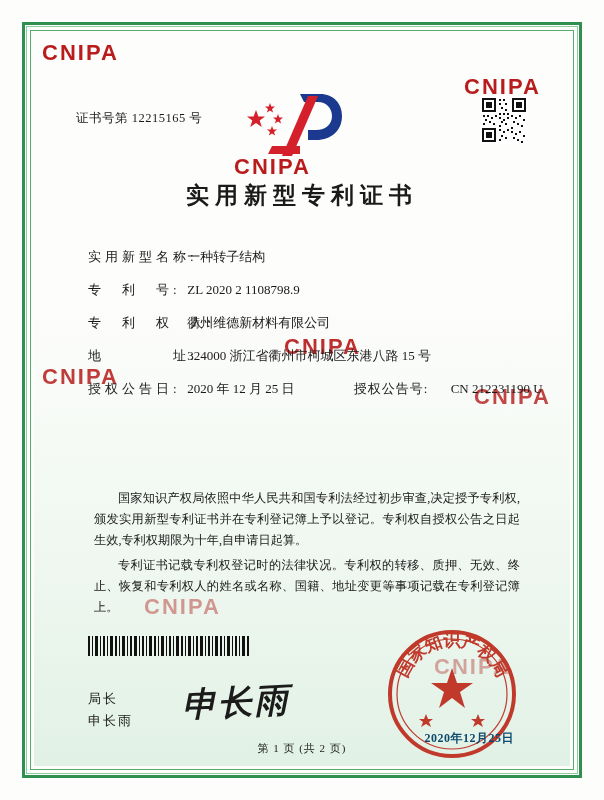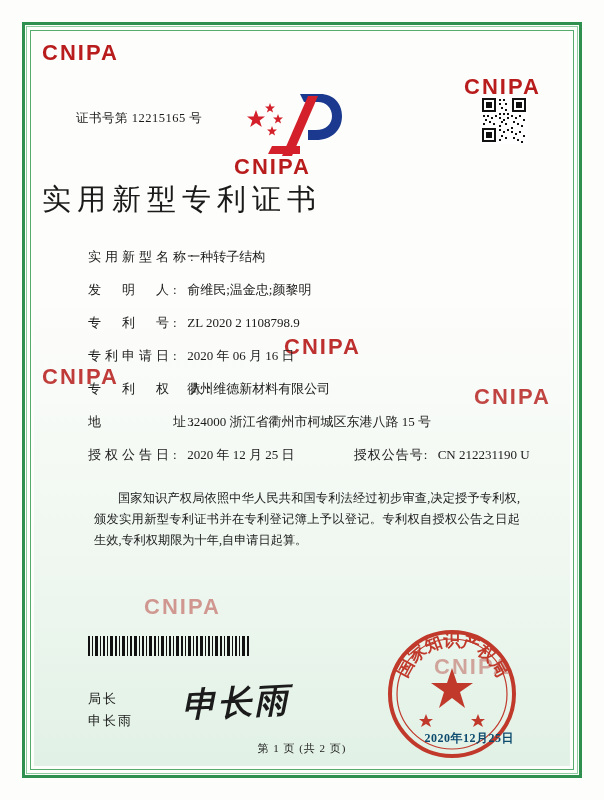--- a/index.html
+++ b/index.html
@@ -125,22 +125,23 @@
     top: 56px;
     width: 48px;
     height: 48px;
   }
 
   .title {
     position: absolute;
     left: 0;
     right: 0;
     top: 140px;
-    font-size: 29px;
-    font-weight: normal;
+    text-align: center;
+    font-size: 23px;
+    font-weight: bold;
     letter-spacing: 6px;
     font-family: "Liberation Serif", "DejaVu Serif", serif;
   }
 
   .fields {
     position: absolute;
     left: 46px;
     right: 40px;
     top: 208px;
   }
@@ -158,21 +159,21 @@
   .field .value {
     display: inline-block;
   }
   .field .label2 {
     display: inline-block;
     margin-left: 56px;
     letter-spacing: 1px;
   }
   .field .value2 {
     display: inline-block;
-    margin-left: 6px;
+    margin-left: 19px;
     font-family: Liberation Serif, serif;
   }
 
   .paragraphs {
     position: absolute;
     left: 46px;
     right: 42px;
     top: 448px;
     font-size: 12.2px;
     line-height: 21px;
@@ -347,49 +348,42 @@
     </div>
 
     <div class="title">实用新型专利证书</div>
 
     <div class="fields">
       <div class="field">
         <span class="label">实用新型名称:</span>
         <span class="value">一种转子结构</span>
       </div>
       <div class="field">
-        <span class="label">发　明　人:</span>
-        <span class="value">俞维民;温金忠;颜黎明</span>
-      </div>
-      <div class="field">
         <span class="label">专　利　号:</span>
         <span class="value">ZL 2020 2 1108798.9</span>
-      </div>
-      <div class="field">
-        <span class="label">专利申请日:</span>
-        <span class="value">2020 年 06 月 16 日</span>
       </div>
       <div class="field">
         <span class="label">专　利　权　人:</span>
         <span class="value">衢州维德新材料有限公司</span>
       </div>
       <div class="field">
         <span class="label">地　　　　址:</span>
         <span class="value">324000 浙江省衢州市柯城区东港八路 15 号</span>
       </div>
       <div class="field">
         <span class="label">授权公告日:</span>
         <span class="value">2020 年 12 月 25 日</span>
         <span class="label2">授权公告号:</span>
         <span class="value2">CN 212231190 U</span>
       </div>
     </div>
 
     <div class="paragraphs">
       <p>国家知识产权局依照中华人民共和国专利法经过初步审查,决定授予专利权,颁发实用新型专利证书并在专利登记簿上予以登记。专利权自授权公告之日起生效,专利权期限为十年,自申请日起算。</p>
+      <p>专利证书记载专利权登记时的法律状况。专利权的转移、质押、无效、终止、恢复和专利权人的姓名或名称、国籍、地址变更等事项记载在专利登记簿上。</p>
     </div>
 
     <div class="barcode">
       <svg viewBox="0 0 164 20" width="164" height="20" preserveAspectRatio="none">
         <g fill="#111">
           <rect x="0" y="0" width="2" height="20"></rect>
             <rect x="4" y="0" width="1" height="20"></rect>
           <rect x="7" y="0" width="3" height="20"></rect>
             <rect x="12" y="0" width="1" height="20"></rect>
           <rect x="15" y="0" width="2" height="20"></rect>

